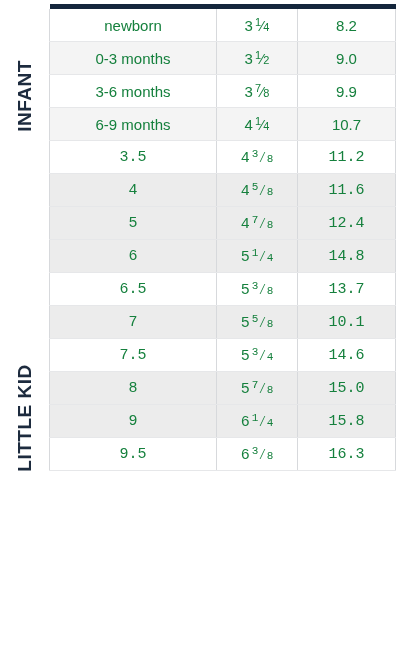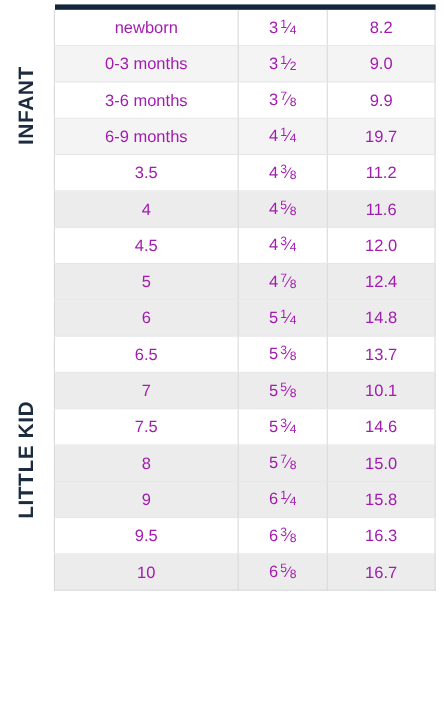--- a/index.html
+++ b/index.html
@@ -61,21 +61,21 @@
     padding: 0;
     height: 5px;
     background: #14263c;
     border: 0;
   }
 
   .size-table td.cell {
     height: 32px;
     border-right: 1px solid #d7d9dc;
     border-bottom: 1px solid #e6e7e9;
-    color: #a21caf;
+    color: #15803d;
     font-size: 15px;
     text-align: center;
     vertical-align: middle;
     padding: 0;
     line-height: 1;
   }
   .size-table td.cell.c0 {
     border-left: 1px solid #d7d9dc;
   }
   .size-table td.cell.c2 {
@@ -86,21 +86,21 @@
   col.col-size   { width: 167px; }
   col.col-length { width: 81px; }
   col.col-cm     { width: 98px; }
 
   
   tr.grp-infant.alt td.cell { background: #f4f4f4; }
   tr.grp-infant td.cell     { background: #ffffff; }
 
   
   tr.grp-littlekid.alt td.cell { background: #ececec; }
-  tr.grp-littlekid td.cell     { background: #ffffff; }
+  tr.grp-littlekid td.cell     { background: #ffffff; font-family: Liberation Mono, monospace; }
 
   
   tr.group-start td.cell {
     border-top: 1px solid #c9ccd0;
   }
   tr.last-row td.cell {
     border-bottom: 1px solid #d7d9dc;
   }
 
   
@@ -156,37 +156,32 @@
           <td class="cell c2">9.0</td>
         </tr>
         <tr class="grp-infant">
           <td class="cell c0">3-6 months</td>
           <td class="cell c1"><span class="frac-whole">3</span><span class="frac"><span class="num">7</span><span class="sl">⁄</span><span class="den">8</span></span></td>
           <td class="cell c2">9.9</td>
         </tr>
         <tr class="grp-infant alt">
           <td class="cell c0">6-9 months</td>
           <td class="cell c1"><span class="frac-whole">4</span><span class="frac"><span class="num">1</span><span class="sl">⁄</span><span class="den">4</span></span></td>
-          <td class="cell c2">19.7</td>
+          <td class="cell c2">10.7</td>
         </tr>
         <tr class="grp-littlekid group-start">
           <td class="cell c0">3.5</td>
           <td class="cell c1"><span class="frac-whole">4</span><span class="frac"><span class="num">3</span><span class="sl">⁄</span><span class="den">8</span></span></td>
           <td class="cell c2">11.2</td>
         </tr>
         <tr class="grp-littlekid alt">
           <td class="cell c0">4</td>
           <td class="cell c1"><span class="frac-whole">4</span><span class="frac"><span class="num">5</span><span class="sl">⁄</span><span class="den">8</span></span></td>
           <td class="cell c2">11.6</td>
         </tr>
-        <tr class="grp-littlekid">
-          <td class="cell c0">4.5</td>
-          <td class="cell c1"><span class="frac-whole">4</span><span class="frac"><span class="num">3</span><span class="sl">⁄</span><span class="den">4</span></span></td>
-          <td class="cell c2">12.0</td>
-        </tr>
         <tr class="grp-littlekid alt">
           <td class="cell c0">5</td>
           <td class="cell c1"><span class="frac-whole">4</span><span class="frac"><span class="num">7</span><span class="sl">⁄</span><span class="den">8</span></span></td>
           <td class="cell c2">12.4</td>
         </tr>
         <tr class="grp-littlekid alt">
           <td class="cell c0">6</td>
           <td class="cell c1"><span class="frac-whole">5</span><span class="frac"><span class="num">1</span><span class="sl">⁄</span><span class="den">4</span></span></td>
           <td class="cell c2">14.8</td>
         </tr>
@@ -213,21 +208,16 @@
         <tr class="grp-littlekid alt">
           <td class="cell c0">9</td>
           <td class="cell c1"><span class="frac-whole">6</span><span class="frac"><span class="num">1</span><span class="sl">⁄</span><span class="den">4</span></span></td>
           <td class="cell c2">15.8</td>
         </tr>
         <tr class="grp-littlekid">
           <td class="cell c0">9.5</td>
           <td class="cell c1"><span class="frac-whole">6</span><span class="frac"><span class="num">3</span><span class="sl">⁄</span><span class="den">8</span></span></td>
           <td class="cell c2">16.3</td>
         </tr>
-        <tr class="grp-littlekid alt last-row">
-          <td class="cell c0">10</td>
-          <td class="cell c1"><span class="frac-whole">6</span><span class="frac"><span class="num">5</span><span class="sl">⁄</span><span class="den">8</span></span></td>
-          <td class="cell c2">16.7</td>
-        </tr>
       </tbody>
   </table>
 
 </div>
 
 </body></html>

